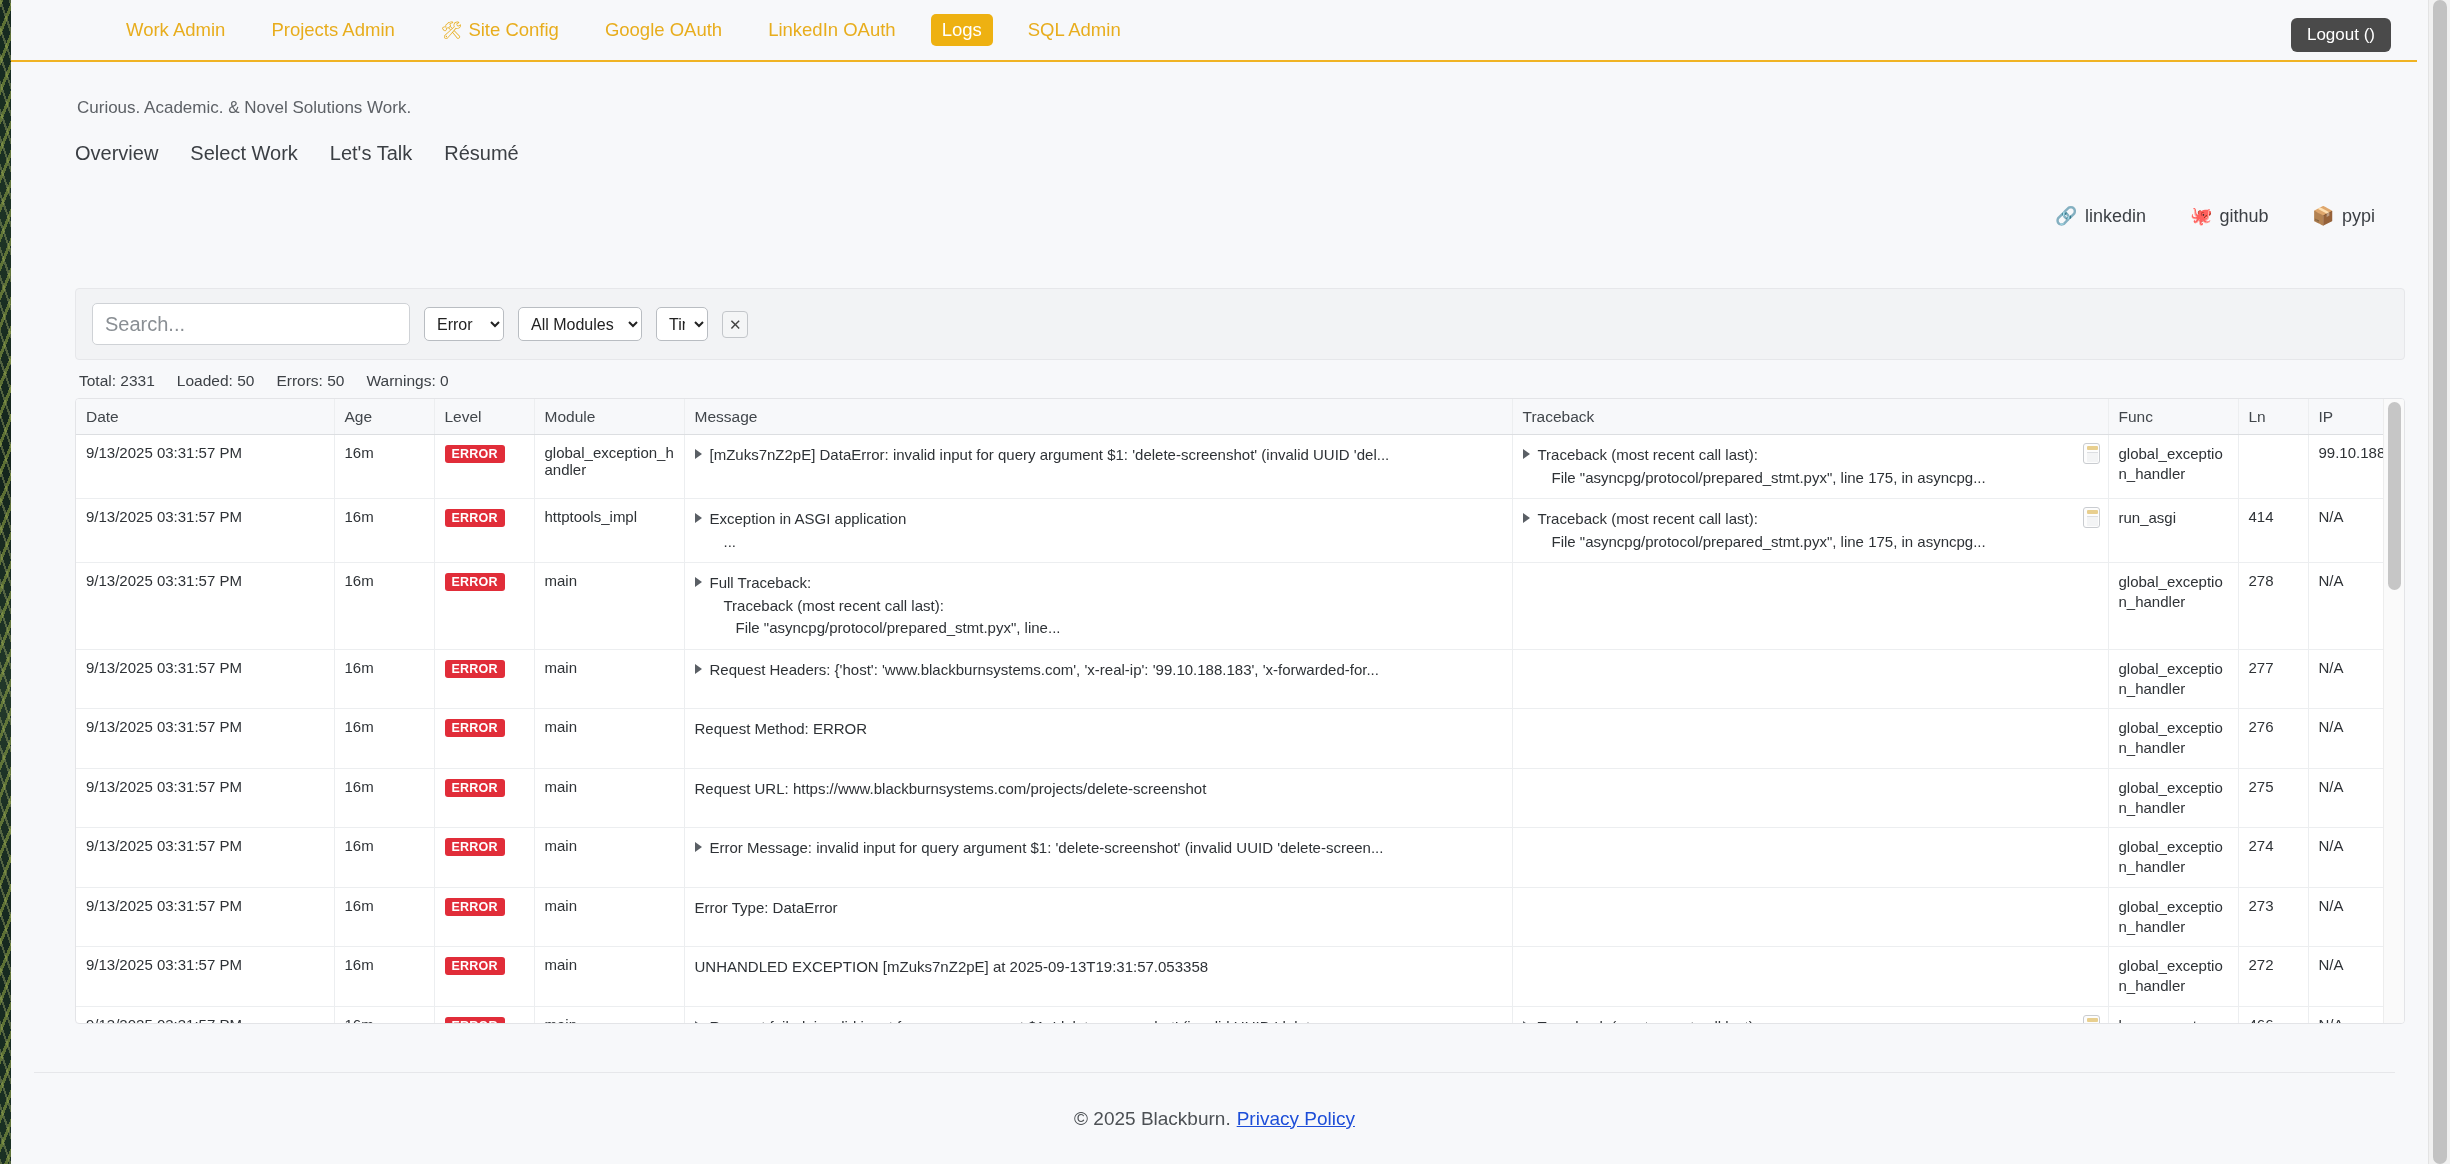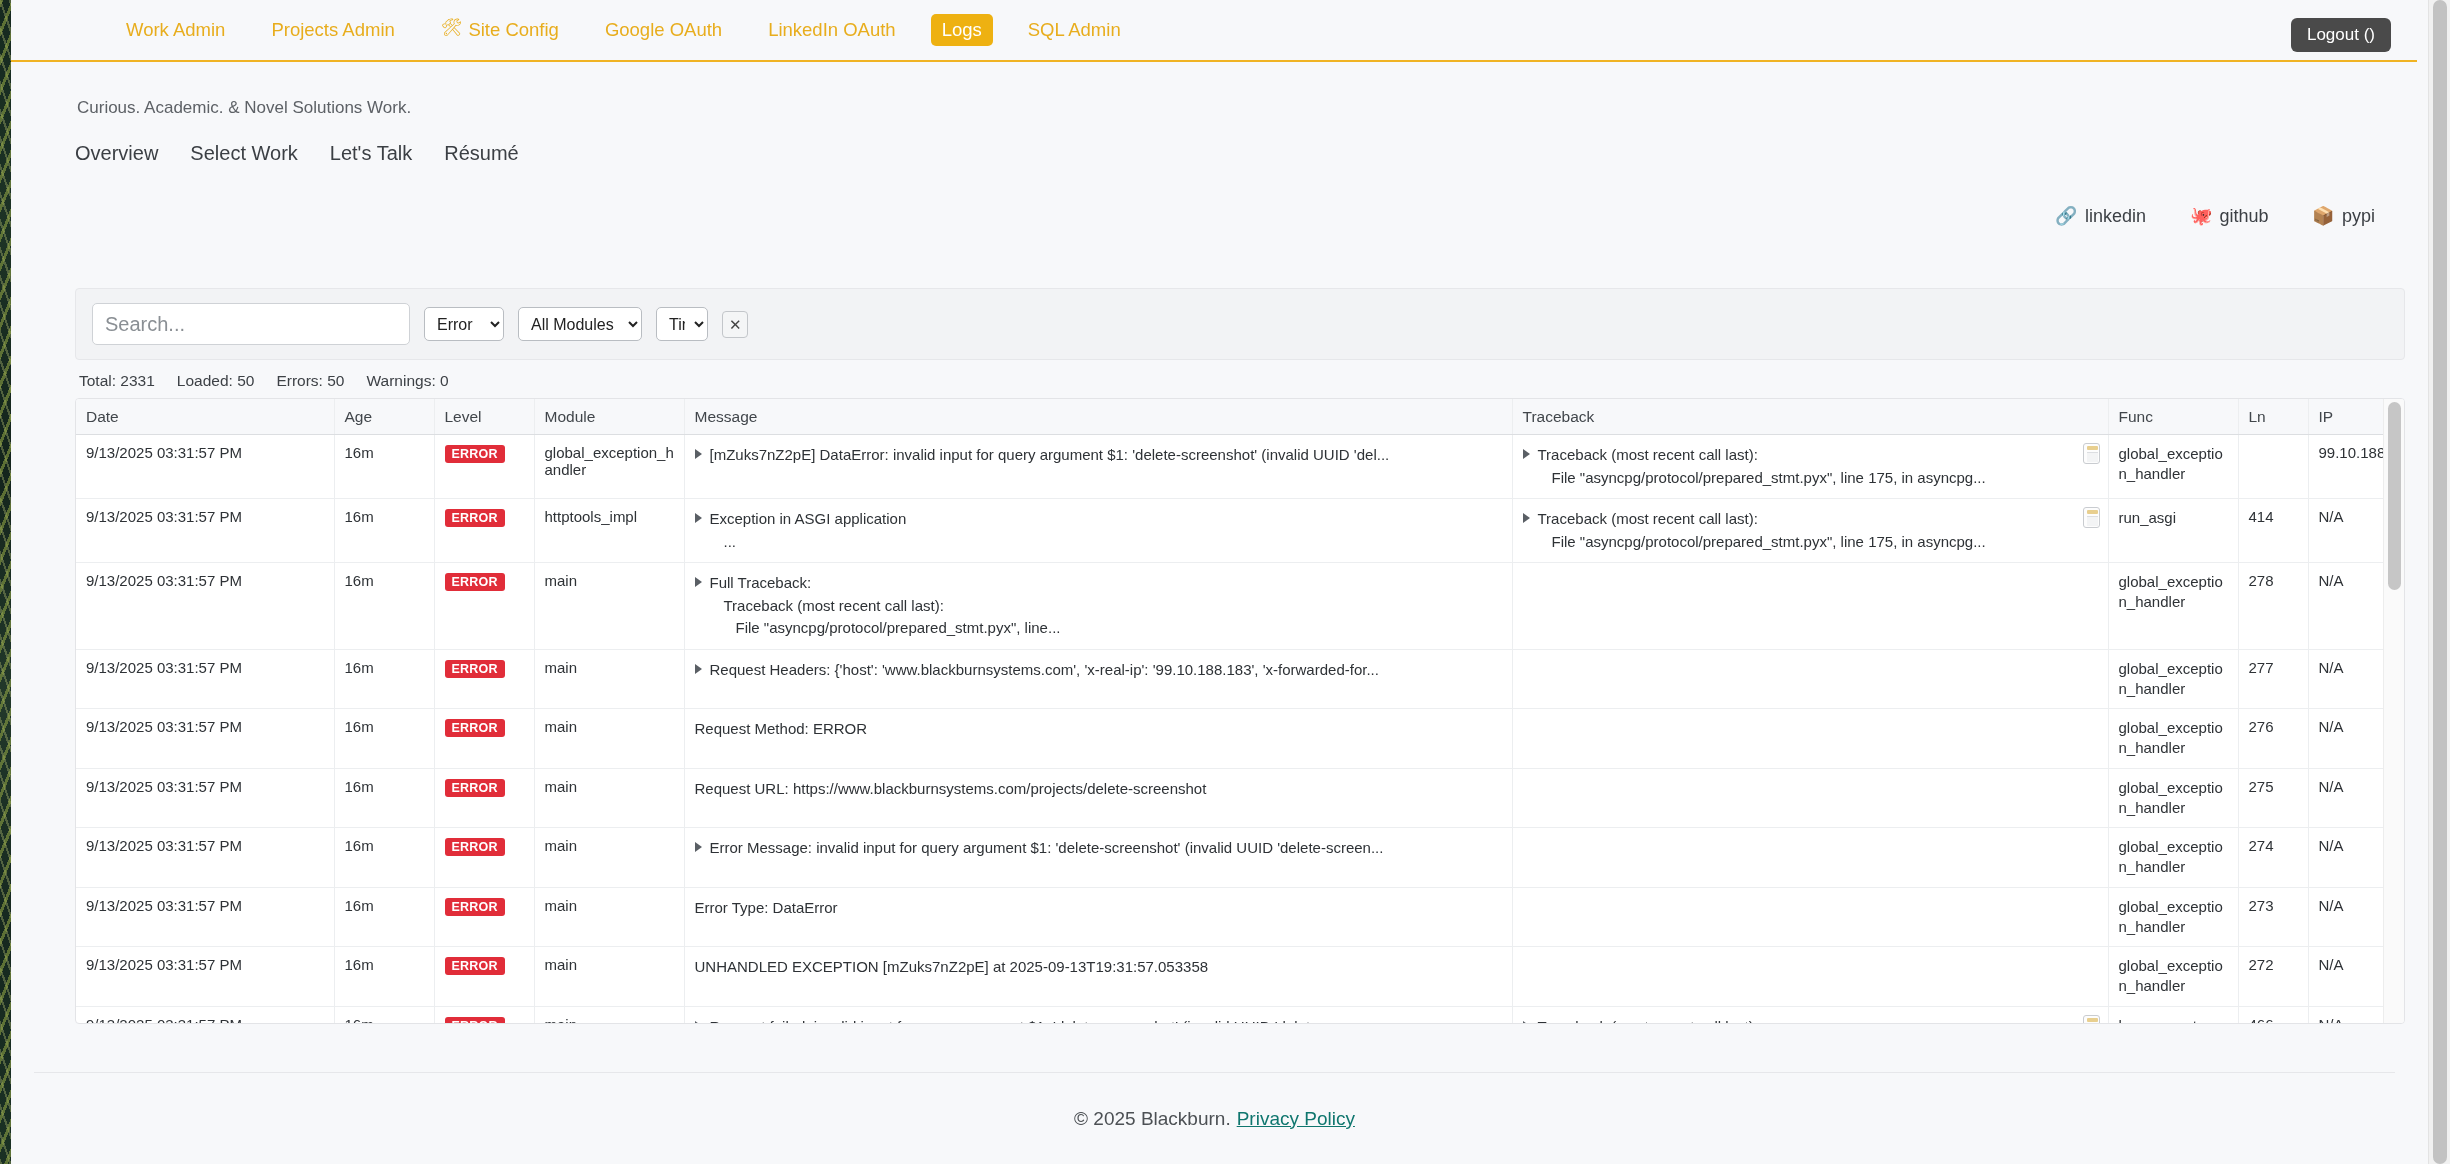--- a/index.html
+++ b/index.html
@@ -36,21 +36,21 @@
   .admin-bar {
     height:62px; padding:0 0 0 44px;
     display:flex; align-items:center;
     border-bottom:2px solid #f0b323;
     position:relative;
   }
   .admin-links { display:flex; align-items:center; gap:0; margin-left:60px; }
   .admin-link {
     color:#e8ad1d; font-size:18.5px; text-decoration:none;
     padding:5px 11px; margin-right:24px; white-space:nowrap;
-    display:inline-flex; align-items:flex-start; gap:6px;
+    display:inline-flex; align-items:center; gap:6px;
     border-radius:5px;
   }
   .admin-link.active { background:#eeb111; color:#ffffff; font-weight:400; margin-right:24px; }
   .admin-link .emoji { font-size:17px; line-height:1; }
   .logout-btn {
     position:absolute; right:26px; top:18px;
     background:#4a4a4a; color:#fff; border:none; border-radius:6px;
     font-size:17px; padding:7px 16px; font-family:inherit; cursor:pointer;
   }
 
@@ -162,21 +162,21 @@
     background:#c6c6c6; border-radius:7px;
   }
 
   
   footer {
     position:absolute; left:23px; right:22px; bottom:0; height:92px;
     border-top:1px solid #e6e7ea; background:#f7f8fa;
     display:flex; align-items:center; justify-content:center;
     font-size:19px; color:#4c5054;
   }
-  footer a { color:#0f766e; text-decoration:underline; margin-left:6px; }
+  footer a { color:#1d4ed8; text-decoration:underline; margin-left:6px; }
 </style>
 </head>
 <body>
 
 <div id="left-strip"></div>
 
 <div id="page">
 
   <div class="admin-bar">
     <div class="admin-links" id="admin-links">

